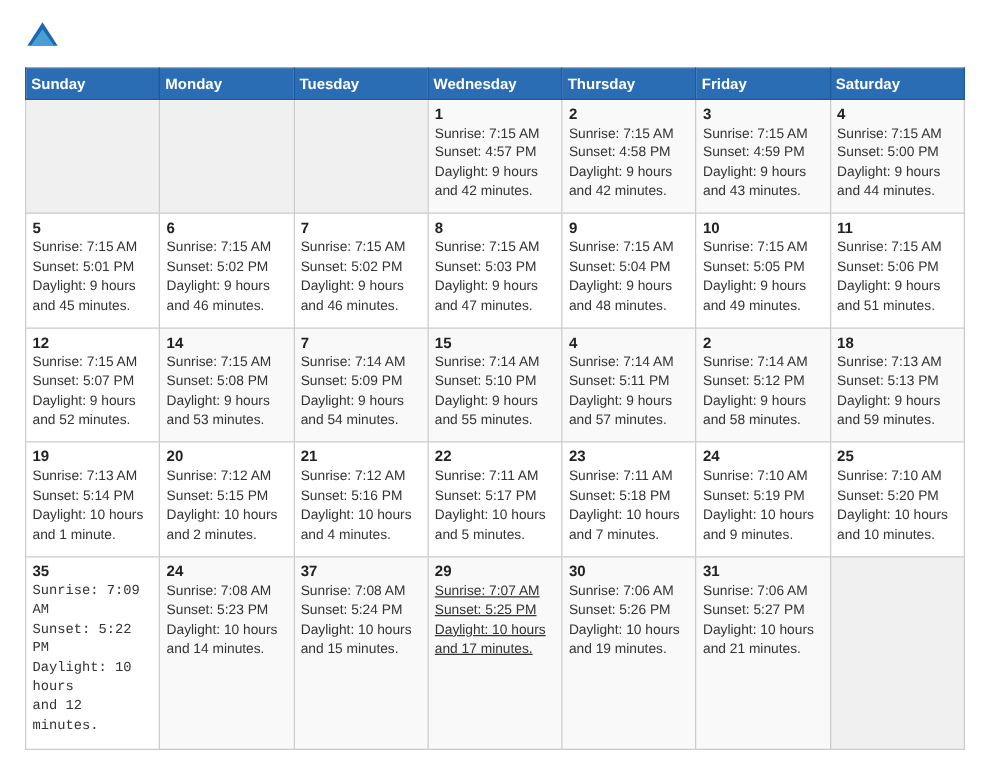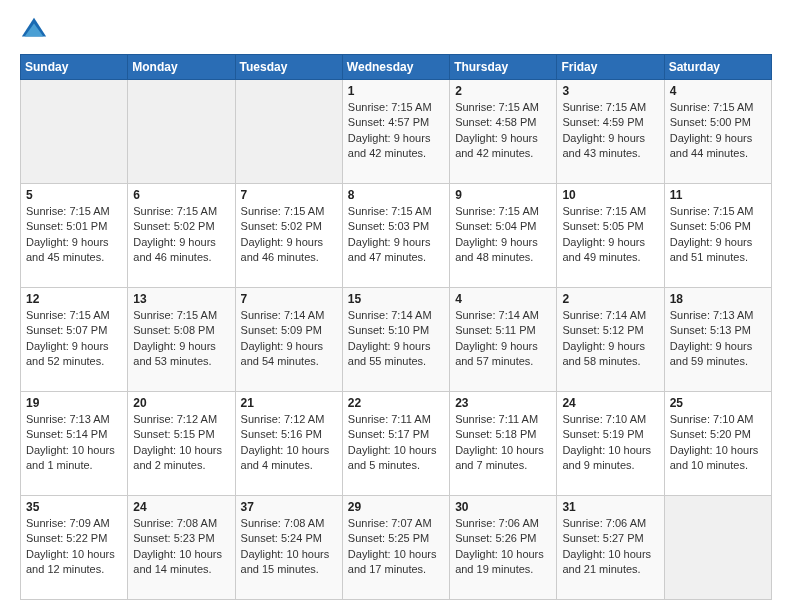--- a/index.html
+++ b/index.html
@@ -227,21 +227,21 @@
         </tr>
         <tr>
           <td>
             <span class="day-number">12</span>
             <div class="day-info" style="white-space: pre-line;">Sunrise: 7:15 AM
 Sunset: 5:07 PM
 Daylight: 9 hours
 and 52 minutes.</div>
           </td>
           <td>
-            <span class="day-number">13</span>
+            <span class="day-number">14</span>
             <div class="day-info" style="white-space: pre-line;">Sunrise: 7:15 AM
 Sunset: 5:08 PM
 Daylight: 9 hours
 and 53 minutes.</div>
           </td>
           <td>
             <span class="day-number">7</span>
             <div class="day-info" style="white-space: pre-line;">Sunrise: 7:14 AM
 Sunset: 5:09 PM
 Daylight: 9 hours
@@ -323,42 +323,42 @@
             <span class="day-number">25</span>
             <div class="day-info" style="white-space: pre-line;">Sunrise: 7:10 AM
 Sunset: 5:20 PM
 Daylight: 10 hours
 and 10 minutes.</div>
           </td>
         </tr>
         <tr>
           <td>
             <span class="day-number">35</span>
-            <div class="day-info" style="white-space: pre-line;">Sunrise: 7:09 AM
+            <div class="day-info" style="white-space: pre-line; font-family: Liberation Mono, monospace;">Sunrise: 7:09 AM
 Sunset: 5:22 PM
 Daylight: 10 hours
 and 12 minutes.</div>
           </td>
           <td>
             <span class="day-number">24</span>
             <div class="day-info" style="white-space: pre-line;">Sunrise: 7:08 AM
 Sunset: 5:23 PM
 Daylight: 10 hours
 and 14 minutes.</div>
           </td>
           <td>
             <span class="day-number">37</span>
             <div class="day-info" style="white-space: pre-line;">Sunrise: 7:08 AM
 Sunset: 5:24 PM
 Daylight: 10 hours
 and 15 minutes.</div>
           </td>
           <td>
             <span class="day-number">29</span>
-            <div class="day-info" style="white-space: pre-line;">Sunrise: 7:07 AM
+            <div class="day-info" style="white-space: pre-line; text-decoration: underline;">Sunrise: 7:07 AM
 Sunset: 5:25 PM
 Daylight: 10 hours
 and 17 minutes.</div>
           </td>
           <td>
             <span class="day-number">30</span>
             <div class="day-info" style="white-space: pre-line;">Sunrise: 7:06 AM
 Sunset: 5:26 PM
 Daylight: 10 hours
 and 19 minutes.</div>

